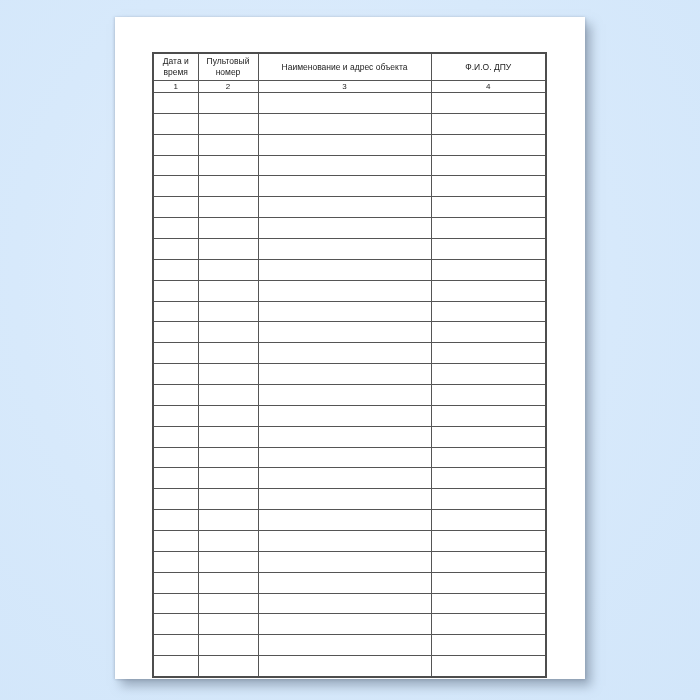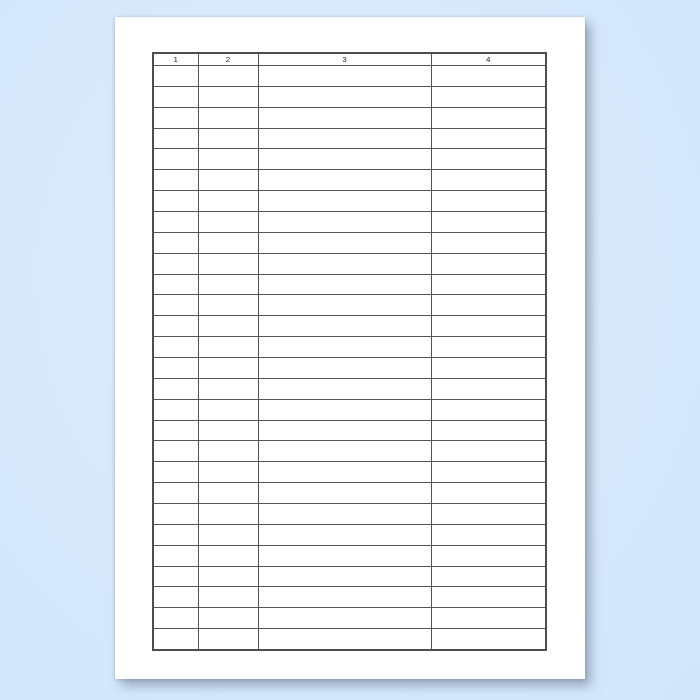--- a/index.html
+++ b/index.html
@@ -69,20 +69,26 @@
 <div class="canvas">
   <div class="paper">
     <table class="log-table">
       <colgroup>
         <col class="c1">
           <col class="c2">
           <col class="c3">
           <col class="c4">
       </colgroup>
       <thead>
+        <tr class="header-row">
+          <th>Дата и время</th>
+          <th>Пультовый номер</th>
+          <th>Наименование и адрес объекта</th>
+          <th>Ф.И.О. ДПУ</th>
+        </tr>
         <tr class="number-row">
           <td>1</td>
           <td>2</td>
           <td>3</td>
           <td>4</td>
         </tr>
       </thead>
       <tbody id="empty-rows">
           <tr class="blank-row">
             <td></td>

